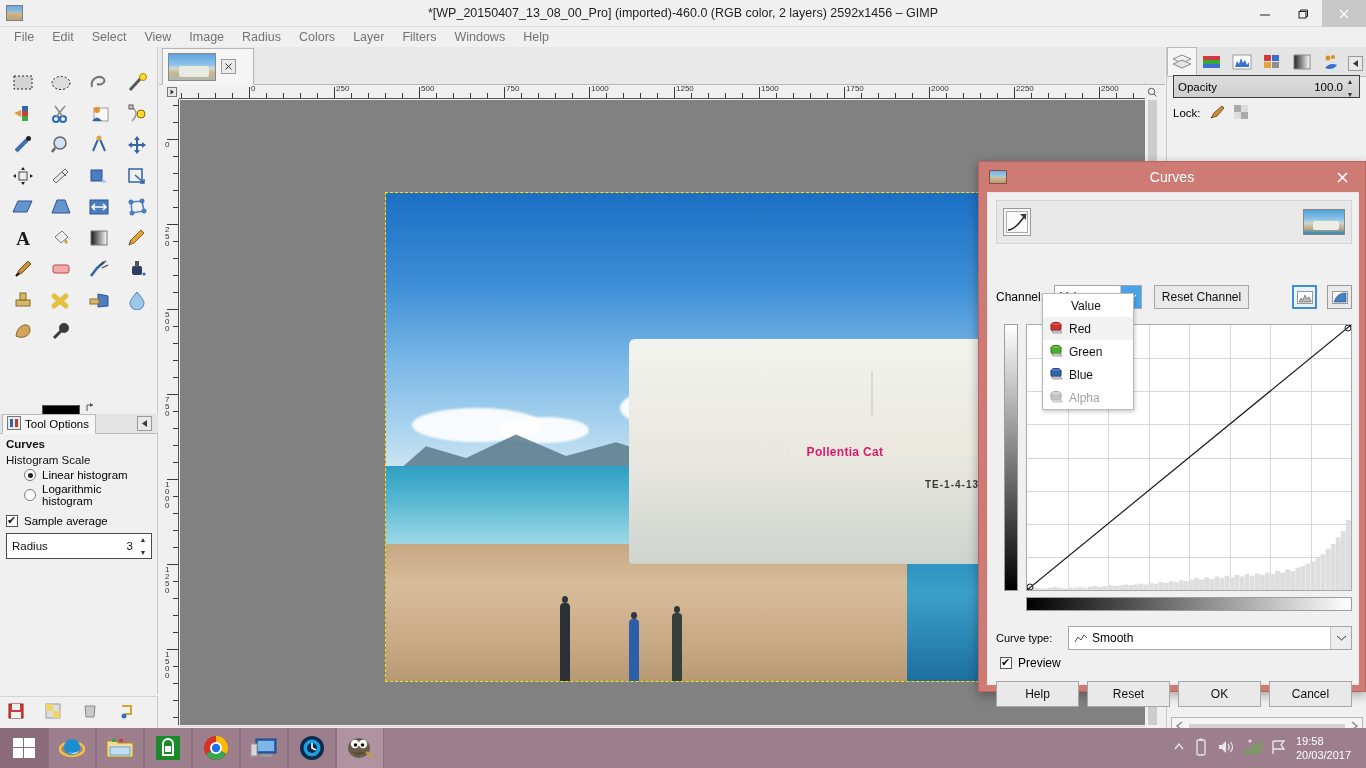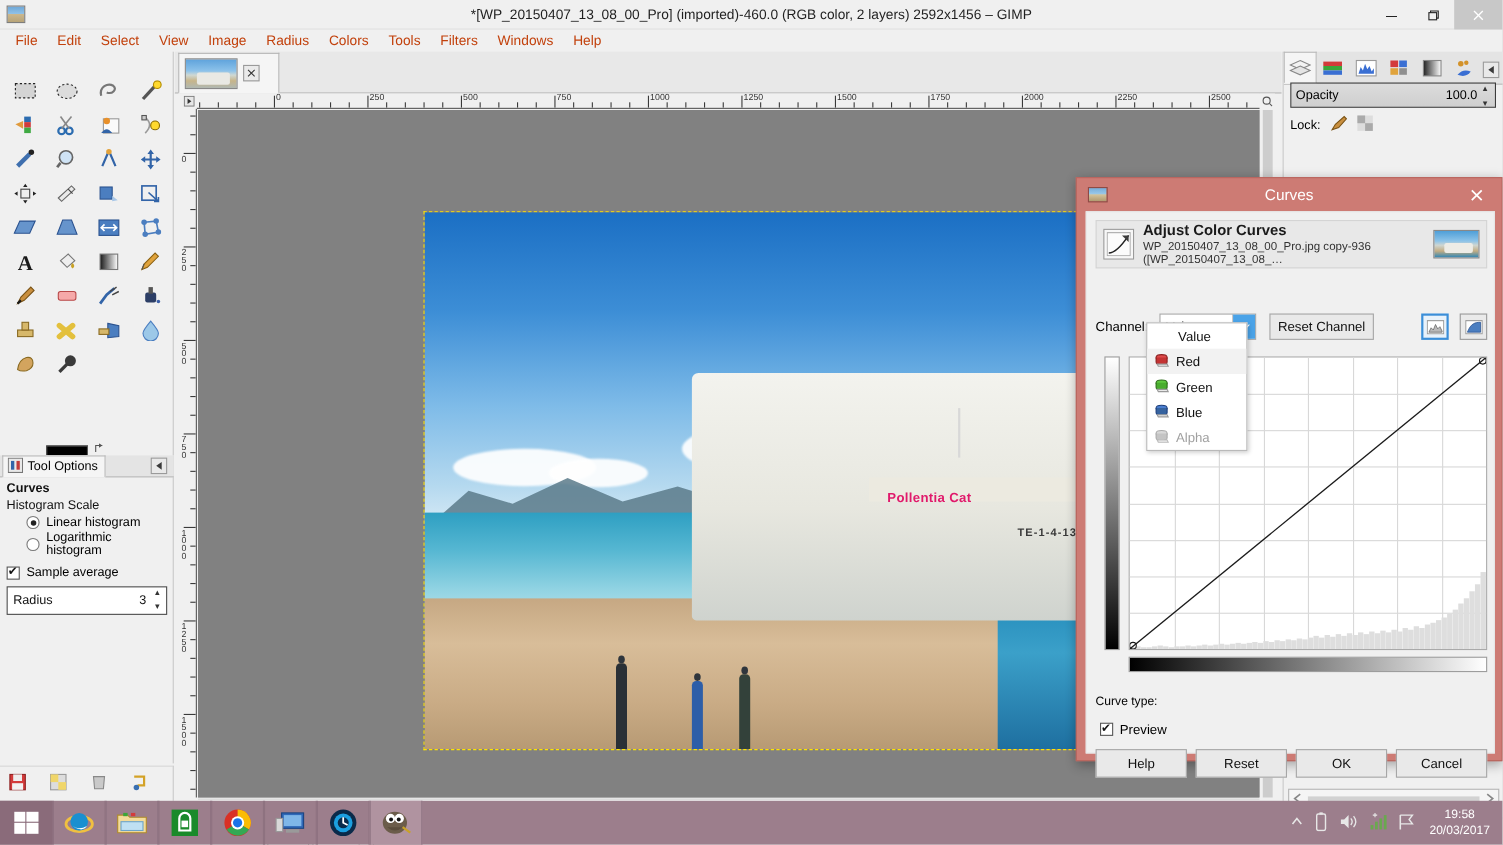--- a/index.html
+++ b/index.html
@@ -36,21 +36,21 @@
   .win-btn.close { width: 44px; background: #c8c8c8; }
   .win-btn svg { display: block; }
 
   
   .menubar {
     position: absolute; left: 0; top: 27px; width: 1366px; height: 20px;
     background: #f0f0f0;
     display: flex; align-items: center; padding-left: 5px;
   }
   .menu-item {
-    padding: 6px 9px; font-size: 12.5px; color: #c2410c; cursor: default;
+    padding: 6px 9px; font-size: 12.5px; color: #737373; cursor: default;
   }
 
   
   .toolbox {
     position: absolute; left: 0; top: 47px; width: 158px; height: 367px;
     background: #f0f0f0;
     border-right: 1px solid #c9c9c9;
   }
   .tool-grid {
     position: absolute; left: 4px; top: 20px;
@@ -481,21 +481,21 @@
   }
   .tb-app {
     width: 48px; height: 40px; display: flex; align-items: center; justify-content: center;
     border-left: 1px solid #8e7280; border-right: 1px solid #8e7280;
   }
   .tb-app.active { background: #b093a0; }
   .tray {
     margin-left: auto; display: flex; align-items: center; gap: 9px; padding-right: 8px;
     color: #fff; font-size: 11px;
   }
-  .tray .clock { text-align: center; line-height: 14px; width: 62px; }
+  .tray .clock { line-height: 14px; width: 62px; }
 </style>
 </head>
 <body>
 
 <div class="app">
 
   <div class="titlebar">
     <div class="tb-icon"></div>
     <div class="tb-title">*[WP_20150407_13_08_00_Pro] (imported)-460.0 (RGB color, 2 layers) 2592x1456 – GIMP</div>
     <div class="win-btns">
@@ -520,21 +520,21 @@
   </div>
 
   <div class="menubar">
     <div class="menu-item">File</div>
     <div class="menu-item">Edit</div>
     <div class="menu-item">Select</div>
     <div class="menu-item">View</div>
     <div class="menu-item">Image</div>
     <div class="menu-item">Radius</div>
     <div class="menu-item">Colors</div>
-    <div class="menu-item">Tools</div>
+    <div class="menu-item">Layer</div>
     <div class="menu-item">Filters</div>
     <div class="menu-item">Windows</div>
     <div class="menu-item">Help</div>
   </div>
 
   <div class="toolbox">
     <div class="tool-grid">
       <div class="tool-cell">
           <svg width="22" height="20">
             <rect x="2" y="3" width="18" height="13" fill="#d4d4d4" stroke="#222" stroke-dasharray="2 2"></rect>
@@ -1189,24 +1189,20 @@
 
     <div class="cd-body">
 
       <div class="cd-header">
         <span class="hdr-icon">
           <svg width="22" height="22">
               <rect x="0.5" y="0.5" width="21" height="21" fill="#fbfbfb" stroke="#aaa"></rect>
               <path d="M2 19 C8 19 14 12 20 3" fill="none" stroke="#222" stroke-width="1.4"></path>
               <path d="M14 3 L20 3 L20 9" fill="#3a3a3a"></path>
             </svg>
-        </span>
-        <span style="display:flex;flex-direction:column;overflow:hidden;">
-          <span class="hdr-title">Adjust Color Curves</span>
-          <span class="hdr-sub">WP_20150407_13_08_00_Pro.jpg copy-936 ([WP_20150407_13_08_…</span>
         </span>
         <span class="hdr-thumb"></span>
       </div>
 
 
       <div class="cd-channel">
         <span class="lbl">Channel:</span>
         <span class="combo focus" style="width:88px;">
           <span>Value</span>
           <span class="arrow">
@@ -1315,20 +1311,33 @@
               <path d="M0 265 L324 0" fill="none" stroke="#1a1a1a" stroke-width="1.2"></path>
               <circle cx="3" cy="262" r="3" fill="none" stroke="#1a1a1a"></circle>
               <circle cx="321" cy="3" r="3" fill="none" stroke="#1a1a1a"></circle>
             </svg>
           </div>
         <div class="hgrad"></div>
       </div>
 
       <div class="cd-curvetype">
         <span class="lbl">Curve type:</span>
+        <span class="combo" style="flex:1;gap:4px;">
+          <span>
+            <svg width="14" height="11" style="display:block">
+                <path d="M1 9 L4 4 L7 7 L10 2 L13 5" fill="none" stroke="#555"></path>
+              </svg>
+          </span>
+          <span>Smooth</span>
+          <span class="arrow">
+            <svg width="9" height="6">
+                <path d="M0 1 L4.5 5 L9 1" fill="none" stroke="#333"></path>
+              </svg>
+          </span>
+        </span>
       </div>
 
       <div class="cd-preview">
         <span class="checkbox on"></span>
         <span>Preview</span>
       </div>
 
       <div class="cd-buttons">
         <span class="btn">Help</span>
         <span class="btn">Reset</span>

